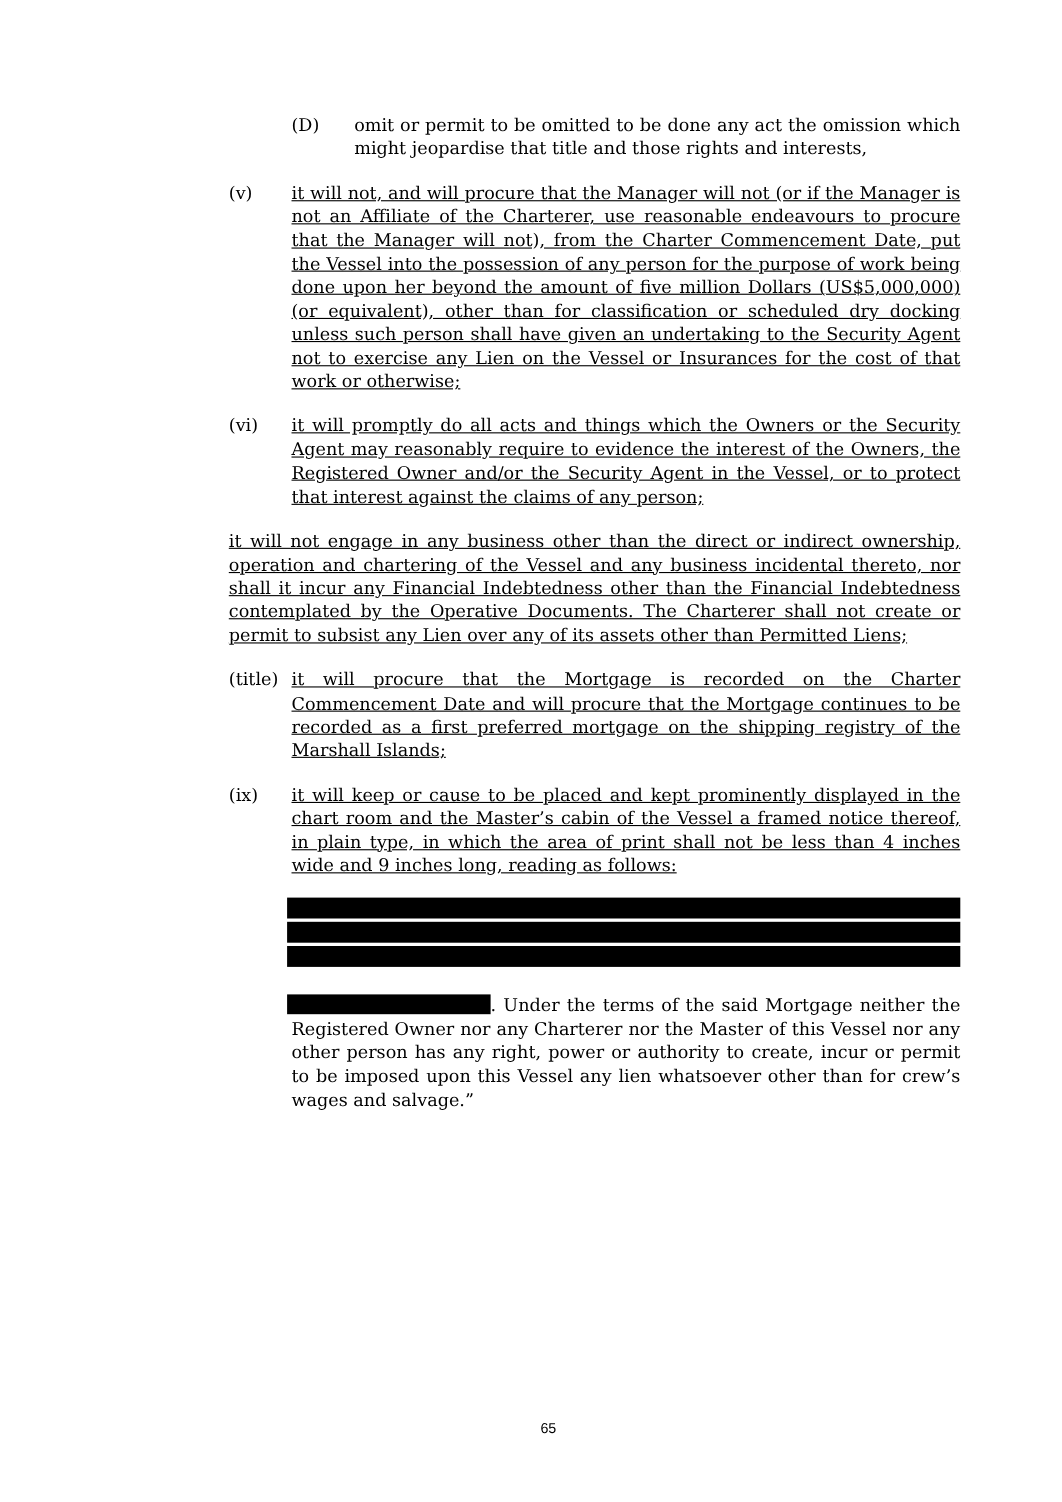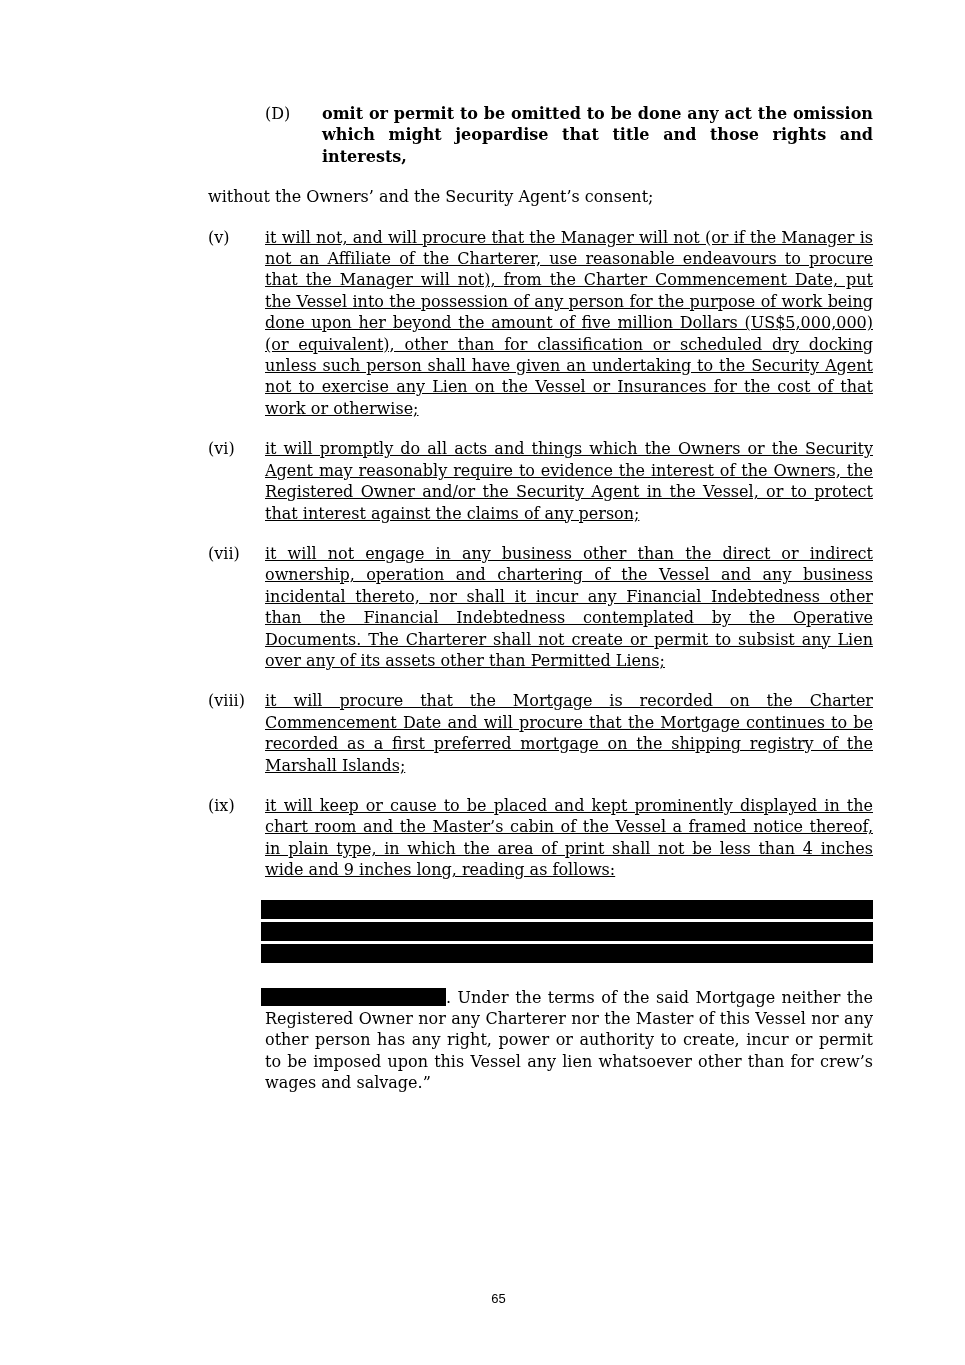--- a/index.html
+++ b/index.html
@@ -46,21 +46,20 @@
     display: flex;
     margin: 0 0 19px 57px;
   }
   .sub-clause .label {
     width: 57px;
     flex: 0 0 57px;
   }
   .sub-clause .text {
     flex: 1 1 auto;
     text-align: justify;
-    font-weight: bold;
   }
   .paragraph {
     margin: 0 0 19px 0;
   }
   .notice-heading {
     margin: 0 0 19px 57px;
     text-indent: -7px;
   }
   .redaction-block {
     margin: 0 0 2px 53px;
@@ -102,39 +101,37 @@
 <body>
 
 <div class="page">
   <div class="content">
 
     <div class="sub-clause">
       <span class="label">(D)</span>
       <span class="text">omit or permit to be omitted to be done any act the omission which might jeopardise that title and those rights and interests,</span>
     </div>
 
-    <div class="paragraph indent-1">without the Owners’ and the Security Agent’s consent;</div>
 
     <div class="clause">
       <span class="label">(v)</span>
       <span class="text">it will not, and will procure that the Manager will not (or if the Manager is not an Affiliate of the Charterer, use reasonable endeavours to procure that the Manager will not), from the Charter Commencement Date, put the Vessel into the possession of any person for the purpose of work being done upon her beyond the amount of five million Dollars (US$5,000,000) (or equivalent), other than for classification or scheduled dry docking unless such person shall have given an undertaking to the Security Agent not to exercise any Lien on the Vessel or Insurances for the cost of that work or otherwise;</span>
     </div>
 
     <div class="clause">
       <span class="label">(vi)</span>
       <span class="text">it will promptly do all acts and things which the Owners or the Security Agent may reasonably require to evidence the interest of the Owners, the Registered Owner and/or the Security Agent in the Vessel, or to protect that interest against the claims of any person;</span>
     </div>
 
     <div class="clause">
-      <span class="label">(vii)</span>
       <span class="text">it will not engage in any business other than the direct or indirect ownership, operation and chartering of the Vessel and any business incidental thereto, nor shall it incur any Financial Indebtedness other than the Financial Indebtedness contemplated by the Operative Documents. The Charterer shall not create or permit to subsist any Lien over any of its assets other than Permitted Liens;</span>
     </div>
 
     <div class="clause">
-      <span class="label">(viii)</span>
+      <span class="label">(title)</span>
       <span class="text">it will procure that the Mortgage is recorded on the Charter Commencement Date and will procure that the Mortgage continues to be recorded as a first preferred mortgage on the shipping registry of the Marshall Islands;</span>
     </div>
 
     <div class="clause">
       <span class="label">(ix)</span>
       <span class="text">it will keep or cause to be placed and kept prominently displayed in the chart room and the Master’s cabin of the Vessel a framed notice thereof, in plain type, in which the area of print shall not be less than 4 inches wide and 9 inches long, reading as follows:</span>
     </div>
 
 
     <div class="redaction-block">

